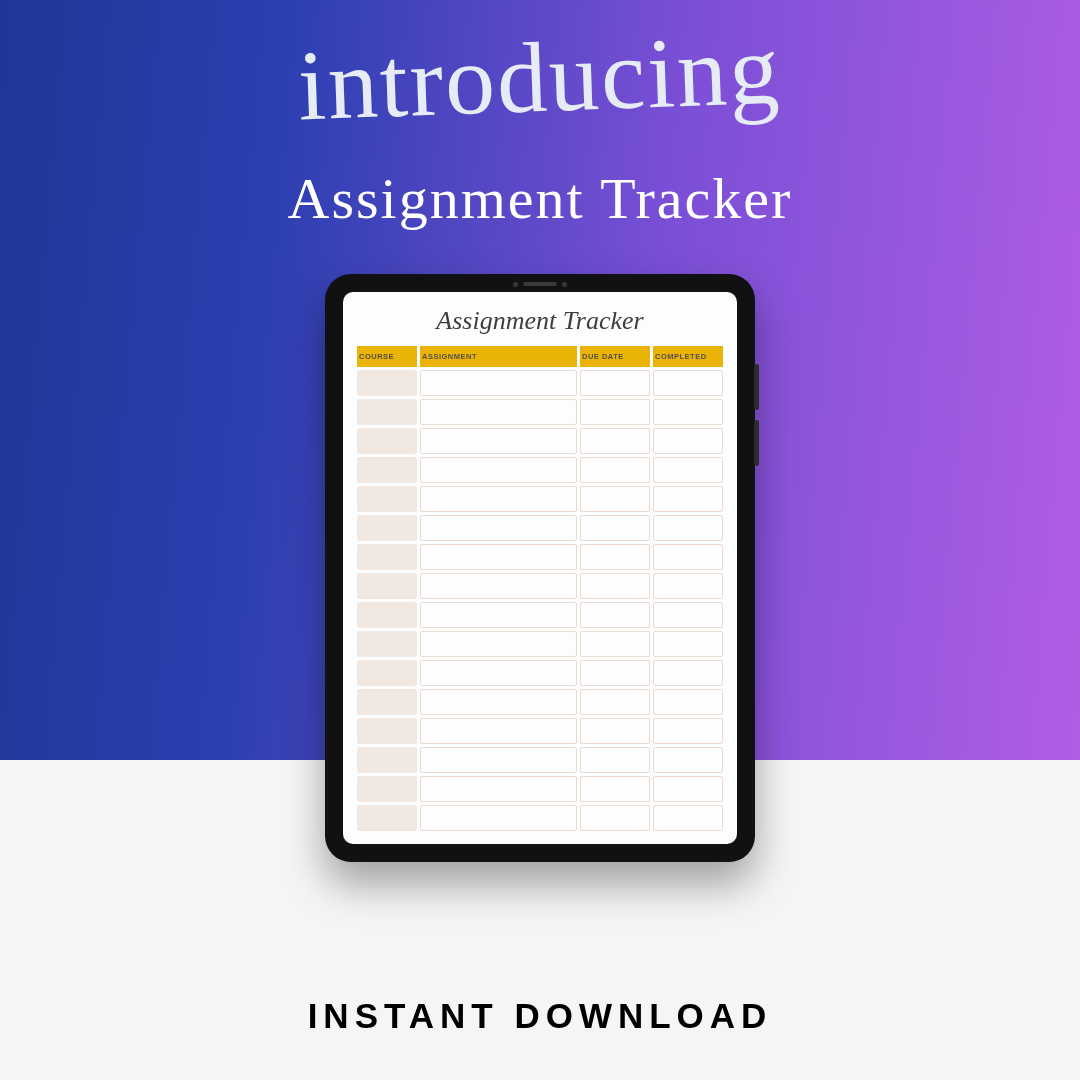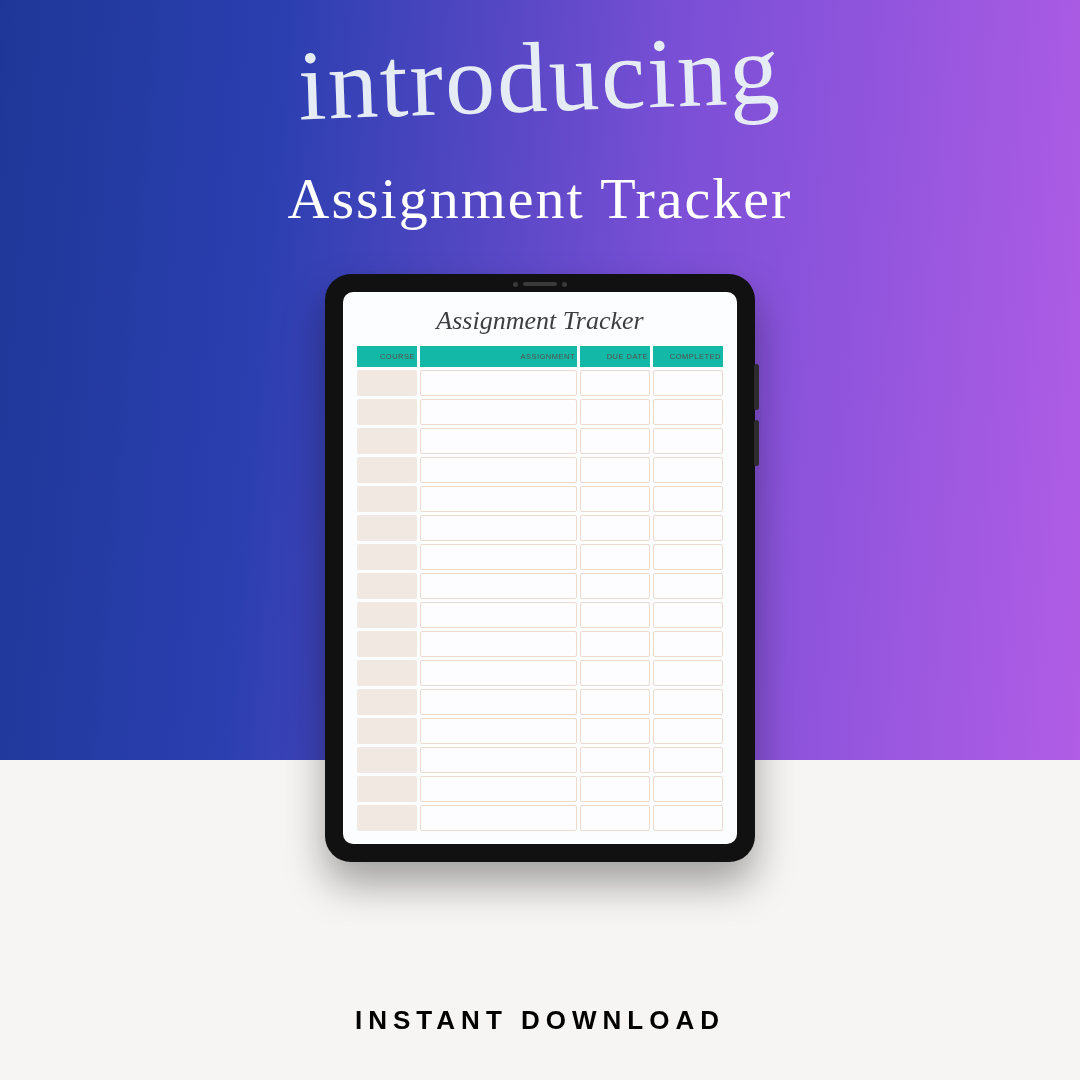--- a/index.html
+++ b/index.html
@@ -114,26 +114,26 @@
     margin-bottom: 10px;
     font-style: italic;
   }
   .tracker-table {
     width: 100%;
     display: grid;
     grid-template-columns: 60px 1fr 70px 70px;
     gap: 3px;
   }
   .th {
-    background: #14b8a6;
+    background: #eab308;
     font-size: 7.5px;
     letter-spacing: 0.5px;
-    font-weight: 400;
+    font-weight: 700;
     color: #574f4a;
-    text-align: right;
+    text-align: left;
     padding: 6px 2px;
     text-transform: uppercase;
   }
   .td-course {
     background: #f1e8e2;
     height: 26px;
     border-radius: 2px;
   }
   .td-cell {
     border: 1px solid #ecdacd;
@@ -141,21 +141,21 @@
     height: 26px;
     border-radius: 2px;
   }
 
   .footer-text {
     position: absolute;
     bottom: 44px;
     left: 0; right: 0;
     text-align: center;
     font-family: Arial, Helvetica, sans-serif;
-    font-size: 26px;
+    font-size: 35px;
     font-weight: 700;
     letter-spacing: 6px;
     color: #000;
   }
 </style>
 </head>
 <body>
 
 <div class="bg-gradient"></div>
 <div class="bg-bottom"></div>

